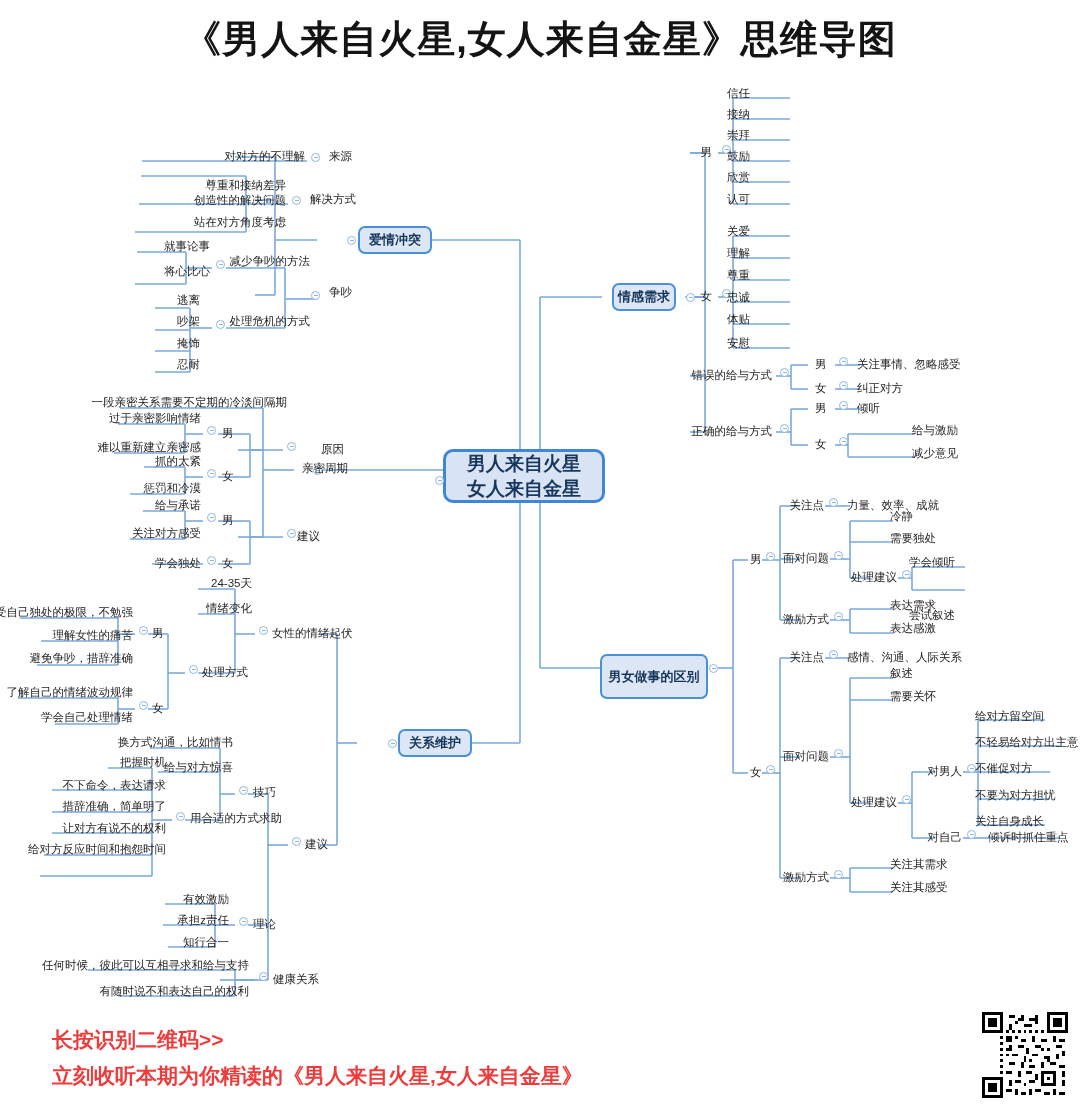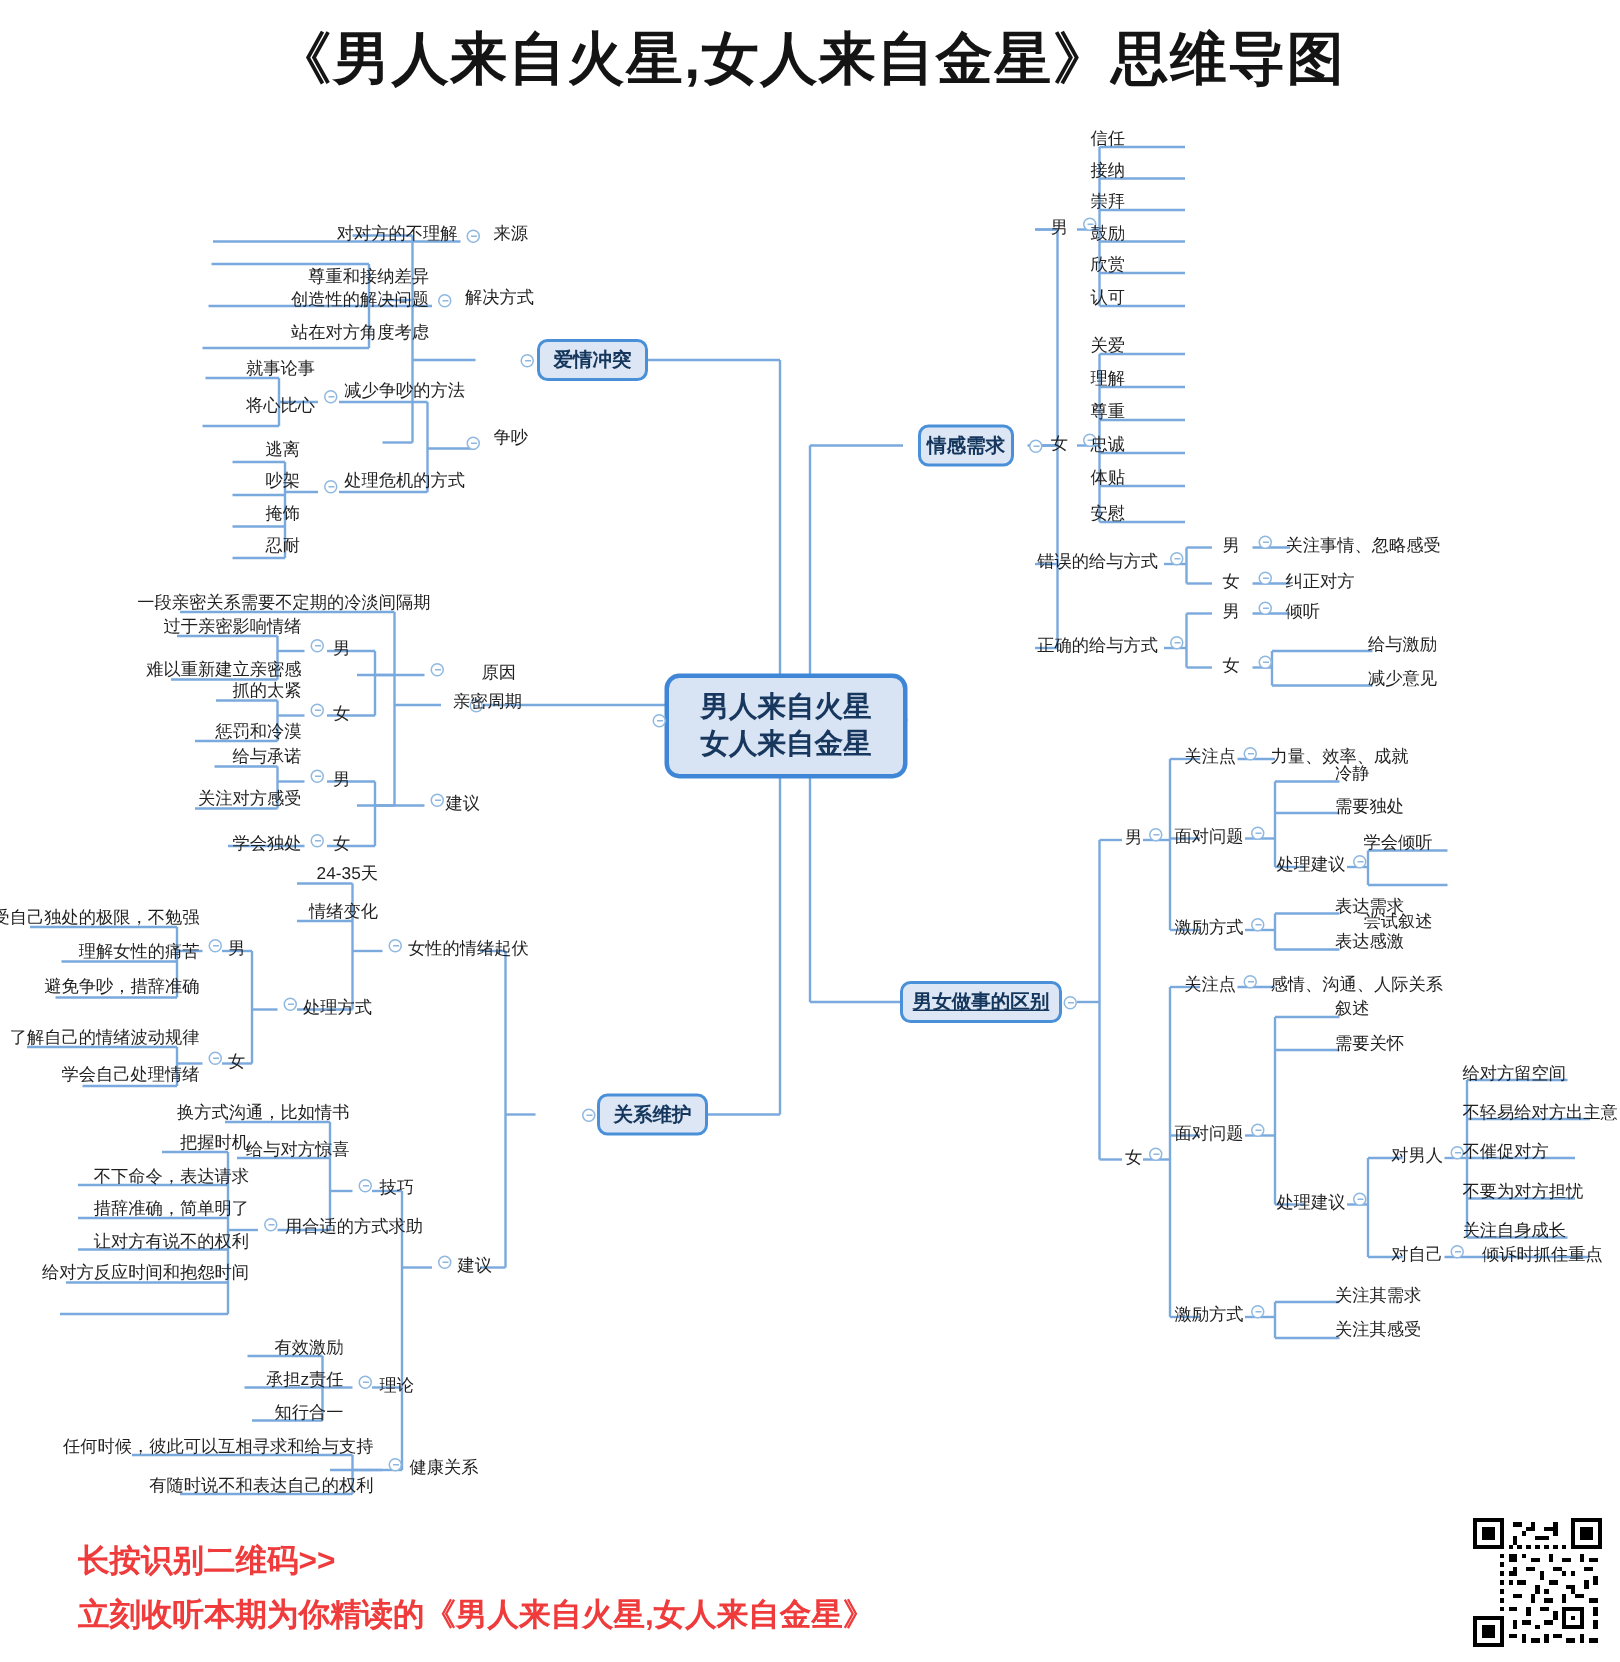--- a/index.html
+++ b/index.html
@@ -283,29 +283,29 @@
   <path d="M978 825 H 1045"></path>
   <path d="M963 838 H 990"></path>
   <path d="M990 838 H 1060"></path>
   <path d="M830 878 H 850"></path>
   <path d="M850 868 V 892"></path>
   <path d="M850 868 H 893"></path>
   <path d="M850 892 H 893"></path>
   </g>
 </svg>
 
-<div class="box center" style="left:443px;top:449px;width:162px;height:70px;">
+<div class="box center" style="left:443px;top:449px;width:162px;height:54px;">
   <span>男人来自火星</span>
   <span>女人来自金星</span>
 </div>
 
 <div class="box" style="left:358px;top:226px;width:74px;height:28px;">爱情冲突</div>
 <div class="box" style="left:398px;top:729px;width:74px;height:28px;">关系维护</div>
 <div class="box" style="left:612px;top:283px;width:64px;height:28px;">情感需求</div>
-<div class="box" style="left:600px;top:654px;width:108px;height:28px;text-decoration:underline;">男女做事的区别</div>
+<div class="box" style="left:600px;top:654px;width:108px;height:45px;">男女做事的区别</div>
 
 <div class="dot" style="left:435px;top:476px;"></div>
 <div class="dot" style="left:347px;top:236px;"></div>
 <div class="dot" style="left:313px;top:466px;"></div>
 <div class="dot" style="left:388px;top:739px;"></div>
 <div class="dot" style="left:686px;top:293px;"></div>
 <div class="dot" style="left:709px;top:664px;"></div>
 
 <div class="dot" style="left:311px;top:153px;"></div>
 <div class="dot" style="left:292px;top:196px;"></div>

